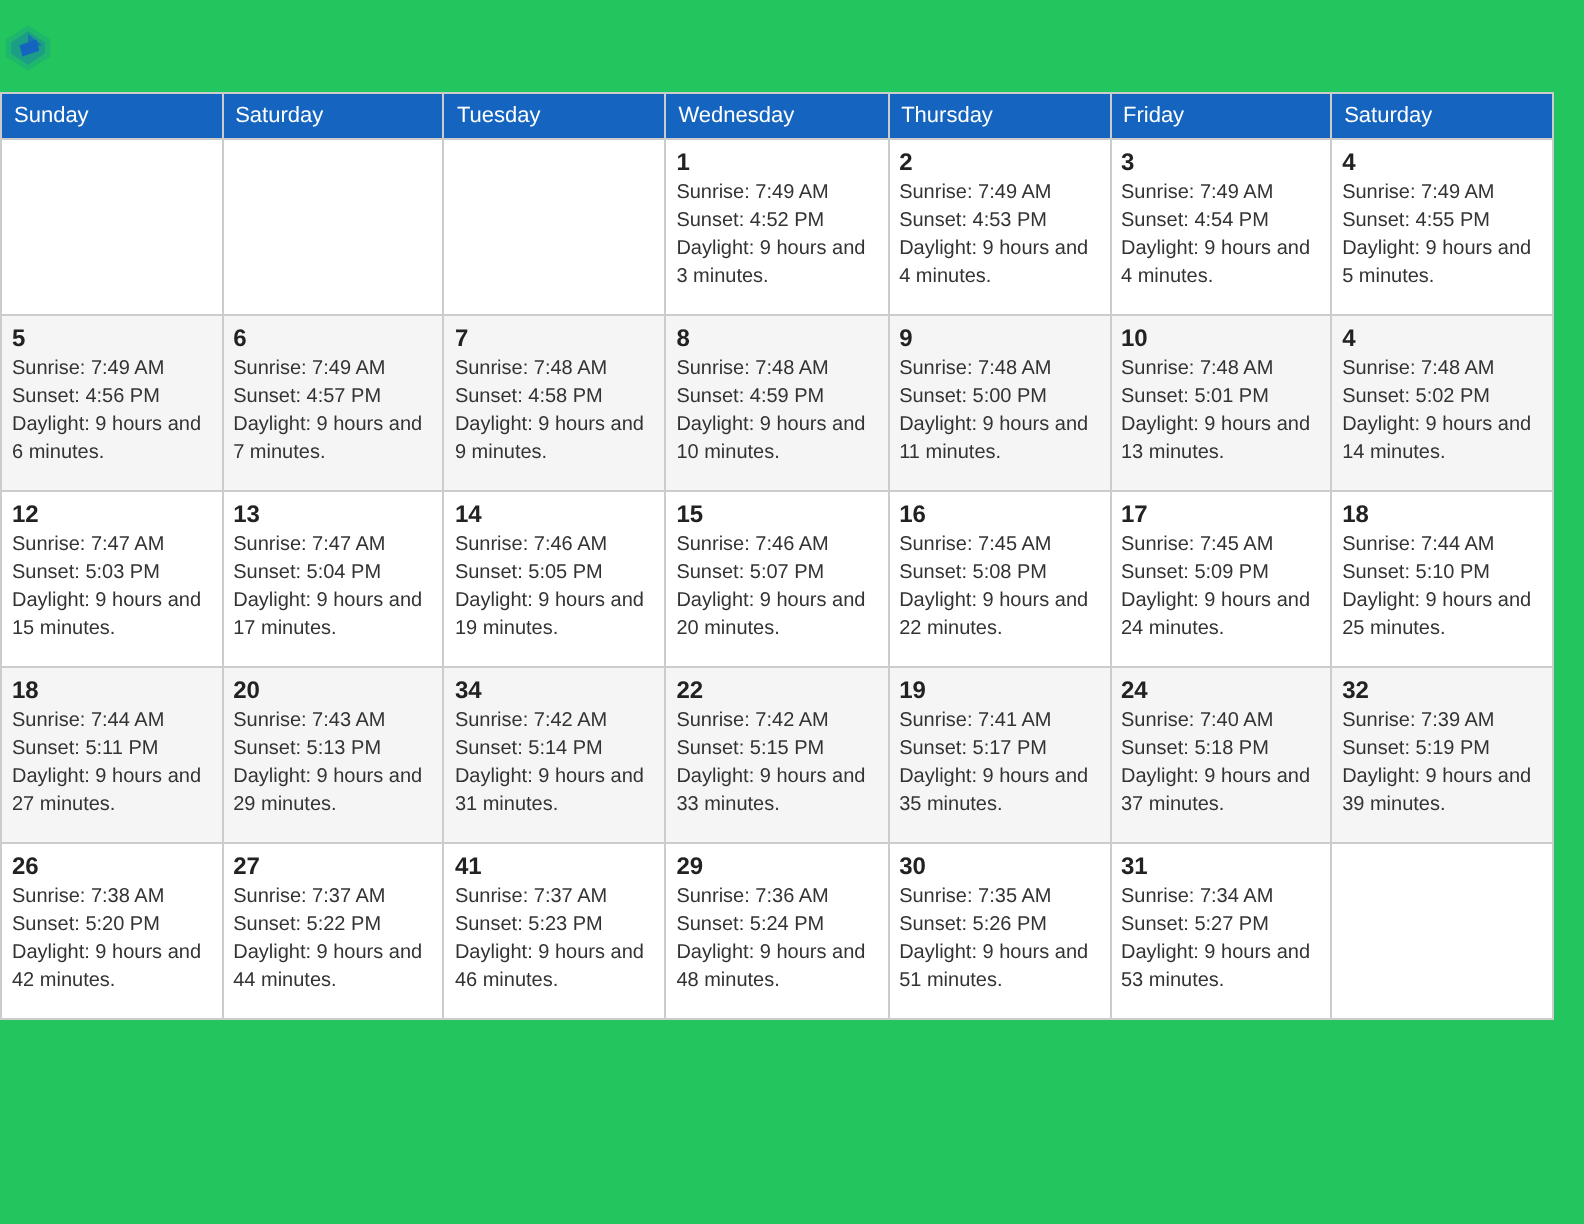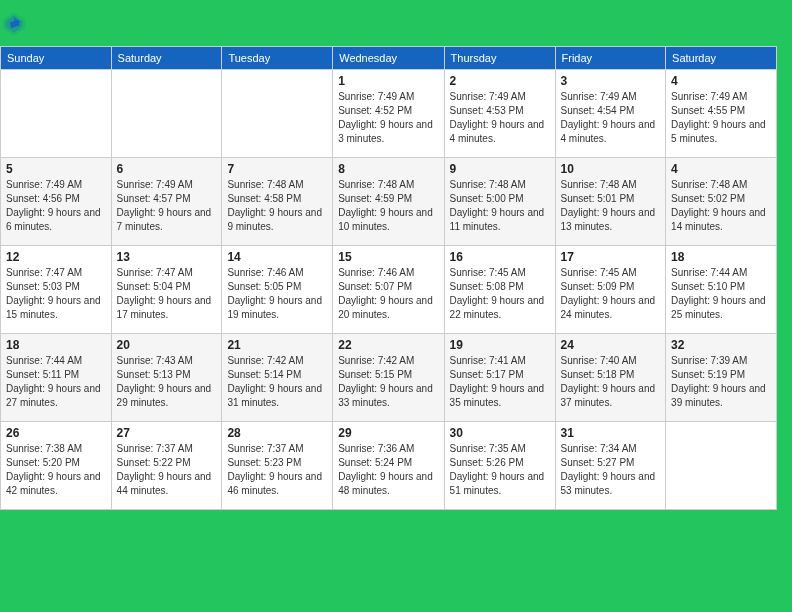--- a/index.html
+++ b/index.html
@@ -213,21 +213,21 @@
         <tr>
           <td>
             <span class="day-num">18</span>
             <div class="day-info">Sunrise: 7:44 AM<br>Sunset: 5:11 PM<br>Daylight: 9 hours and 27 minutes.</div>
           </td>
           <td>
             <span class="day-num">20</span>
             <div class="day-info">Sunrise: 7:43 AM<br>Sunset: 5:13 PM<br>Daylight: 9 hours and 29 minutes.</div>
           </td>
           <td>
-            <span class="day-num">21</span>
+            <span class="day-num">34</span>
             <div class="day-info">Sunrise: 7:42 AM<br>Sunset: 5:14 PM<br>Daylight: 9 hours and 31 minutes.</div>
           </td>
           <td>
             <span class="day-num">22</span>
             <div class="day-info">Sunrise: 7:42 AM<br>Sunset: 5:15 PM<br>Daylight: 9 hours and 33 minutes.</div>
           </td>
           <td>
             <span class="day-num">19</span>
             <div class="day-info">Sunrise: 7:41 AM<br>Sunset: 5:17 PM<br>Daylight: 9 hours and 35 minutes.</div>
           </td>
@@ -243,21 +243,21 @@
         <tr>
           <td>
             <span class="day-num">26</span>
             <div class="day-info">Sunrise: 7:38 AM<br>Sunset: 5:20 PM<br>Daylight: 9 hours and 42 minutes.</div>
           </td>
           <td>
             <span class="day-num">27</span>
             <div class="day-info">Sunrise: 7:37 AM<br>Sunset: 5:22 PM<br>Daylight: 9 hours and 44 minutes.</div>
           </td>
           <td>
-            <span class="day-num">28</span>
+            <span class="day-num">41</span>
             <div class="day-info">Sunrise: 7:37 AM<br>Sunset: 5:23 PM<br>Daylight: 9 hours and 46 minutes.</div>
           </td>
           <td>
             <span class="day-num">29</span>
             <div class="day-info">Sunrise: 7:36 AM<br>Sunset: 5:24 PM<br>Daylight: 9 hours and 48 minutes.</div>
           </td>
           <td>
             <span class="day-num">30</span>
             <div class="day-info">Sunrise: 7:35 AM<br>Sunset: 5:26 PM<br>Daylight: 9 hours and 51 minutes.</div>
           </td>

